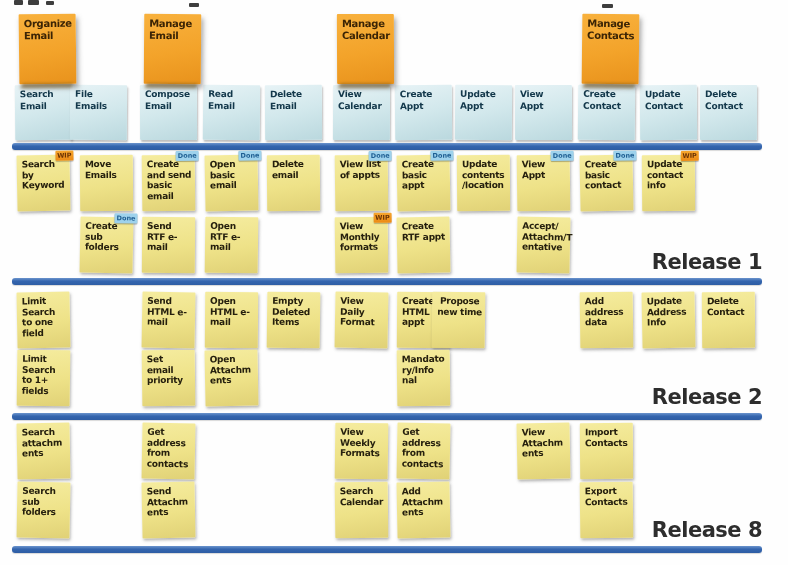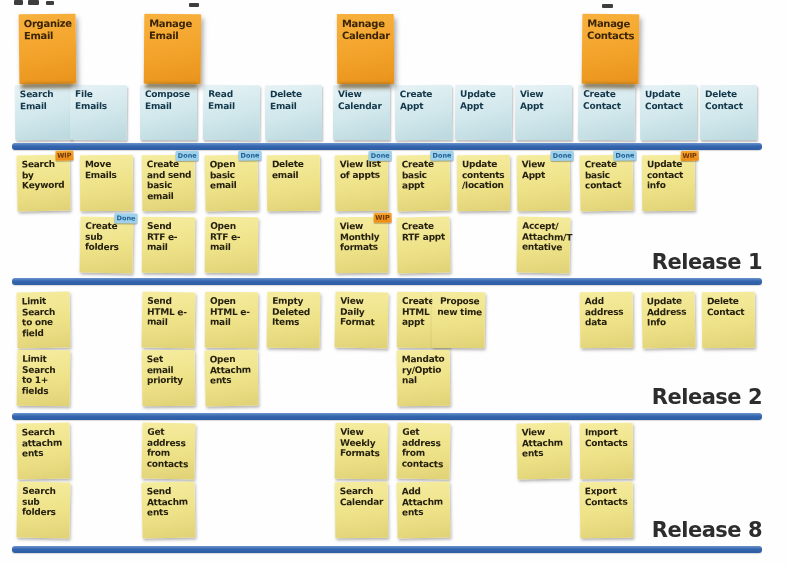--- a/index.html
+++ b/index.html
@@ -182,21 +182,21 @@
 Search
 to 1+
 fields</div>
     <div class="note story" style="left: 142px; top: 350px; transform: rotate(-0.7deg);">Set
 email
 priority</div>
     <div class="note story" style="left: 205px; top: 350px; transform: rotate(-1.1deg);">Open
 Attachm
 ents</div>
     <div class="note story" style="left: 397px; top: 350px; transform: rotate(-0.7deg);">Mandato
-ry/Optio
+ry/Info
 nal</div>
     <div class="release-label" style="right: 26px; top: 385px;">Release 2</div>
     <div class="divider" style="left: 12px; top: 413px; width: 750px;"></div>
     <div class="note story" style="left: 17px; top: 423px; transform: rotate(-1.1deg);">Search
 attachm
 ents</div>
     <div class="note story" style="left: 142px; top: 423px; transform: rotate(1deg);">Get
 address
 from
 contacts</div>

